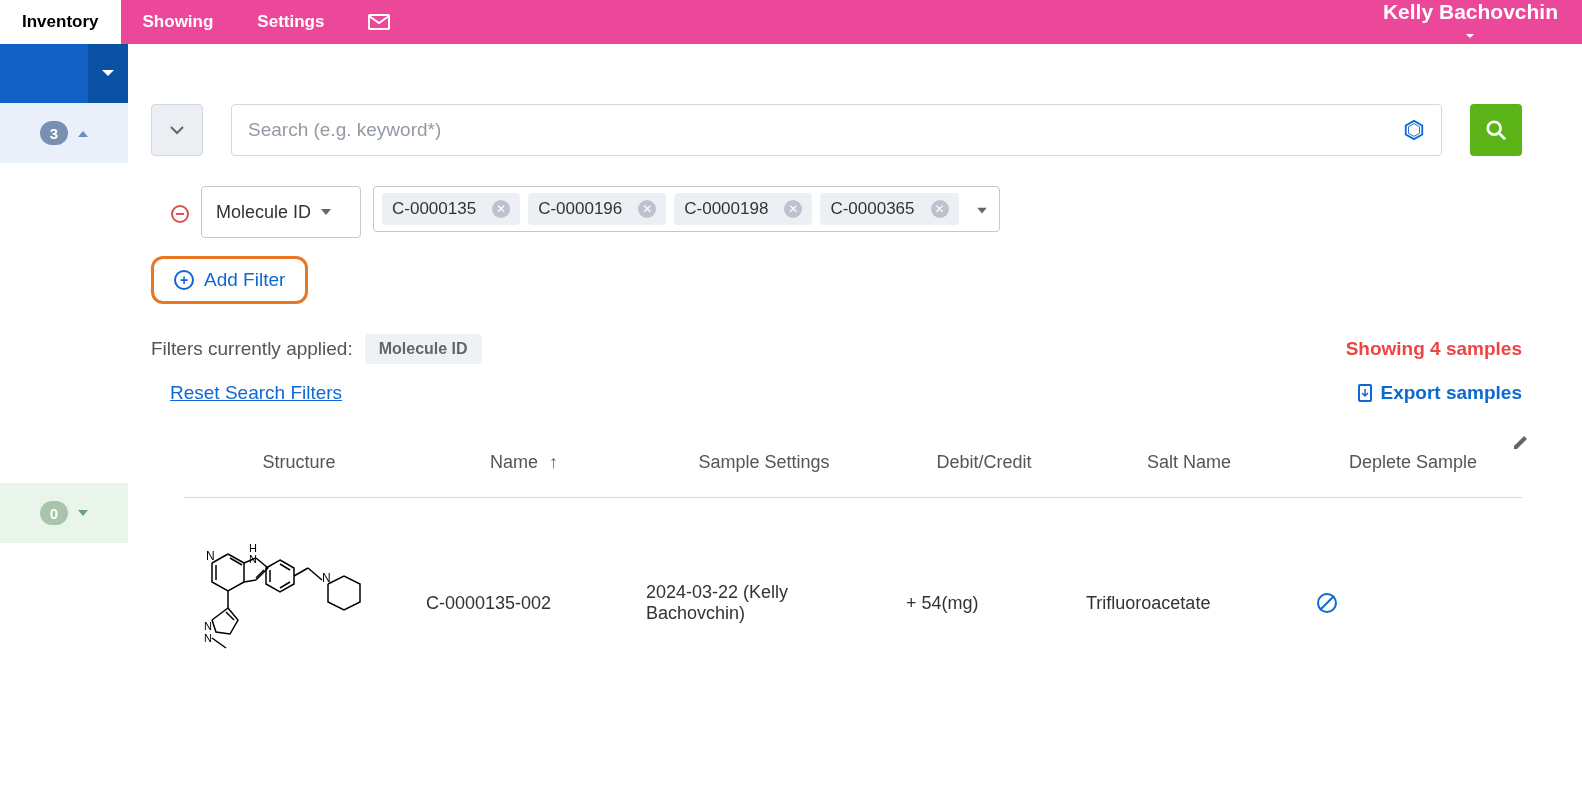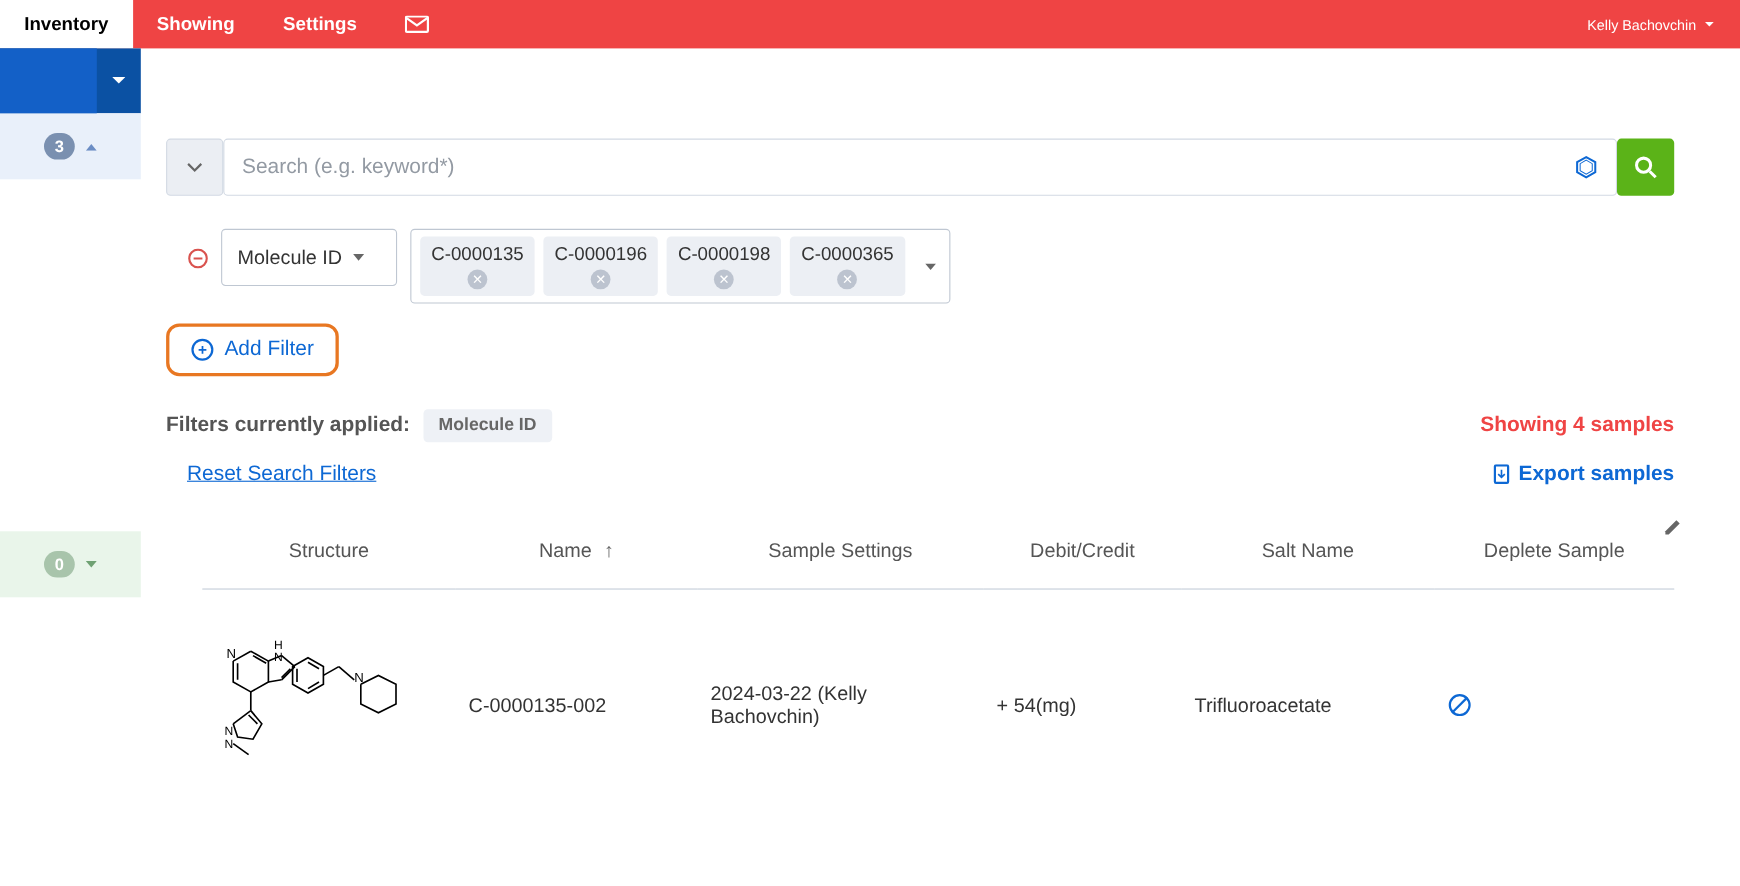--- a/index.html
+++ b/index.html
@@ -1,68 +1,68 @@
 <!DOCTYPE html>
 <html><head>
   <meta charset="utf-8">
   <style>
     * { box-sizing: border-box; margin: 0; padding: 0; }
     body { font-family: Arial, Helvetica, sans-serif; font-size: 15px; color: #333; background: #fff; width: 1582px; }
     
     
-    .top-nav { background: #ef4444; height: 44px; display: flex; align-items: stretch; color: #fff; }
+    .top-nav { background: #ec4899; height: 44px; display: flex; align-items: stretch; color: #fff; }
     .top-nav .tab { padding: 0 22px; display: flex; align-items: center; font-weight: bold; cursor: pointer; font-size: 17px; }
     .top-nav .tab.active { background: #fff; color: #000; }
     .top-nav .mail-icon { display: flex; align-items: center; padding: 0 22px; cursor: pointer; }
     .top-nav .spacer { flex: 1; }
-    .top-nav .user { display: flex; align-items: center; padding: 0 24px; font-weight: normal; cursor: pointer; font-size: 13px; gap: 8px; }
+    .top-nav .user { display: flex; align-items: center; padding: 0 24px; font-weight: bold; cursor: pointer; font-size: 21px; gap: 8px; flex-direction: column; }
     
     
     .left-sidebar { position: absolute; left: 0; top: 44px; width: 128px; }
     .left-sidebar .blue-block { height: 59px; background: #0b51a3; display: flex; }
     .left-sidebar .blue-block .main-part { flex: 1; background: #1360c7; }
     .left-sidebar .blue-block .arrow-part { width: 40px; display: flex; align-items: center; justify-content: center; color: #fff; }
     .left-sidebar .count-row { height: 60px; display: flex; align-items: center; justify-content: center; gap: 10px; background: #e9f0fa; }
     .left-sidebar .count-row.green-row { background: #e9f5ea; }
     .left-sidebar .badge { background: #7a90b0; color: #fff; border-radius: 12px; min-width: 28px; height: 24px; display: inline-flex; align-items: center; justify-content: center; font-weight: bold; font-size: 15px; padding: 0 8px; }
     .left-sidebar .badge.green { background: #a8c4ab; }
     .left-sidebar .caret-blue { color: #6b8dc4; font-size: 12px; }
     .left-sidebar .caret-green { color: #6fa173; font-size: 12px; }
     
     
     .main { margin-left: 151px; padding: 60px 60px 40px 0; }
     
     
-    .search-row { display: flex; align-items: stretch; gap: 0; margin-bottom: 30px; margin-top: 22px; }
+    .search-row { display: flex; align-items: stretch; gap: 28px; margin-bottom: 30px; }
     .search-collapse { width: 52px; height: 52px; border: 1px solid #d2d9e3; border-radius: 4px; display: flex; align-items: center; justify-content: center; background: #ebeef3; cursor: pointer; }
     .search-input-wrap { flex: 1; border: 1px solid #d2d9e3; border-radius: 4px; height: 52px; display: flex; align-items: center; padding: 0 16px; gap: 12px; }
     .search-input { flex: 1; border: none; outline: none; font-size: 19px; color: #333; }
     .search-input::placeholder { color: #939aa3; }
     .hex-icon { width: 22px; height: 22px; }
     .search-btn { width: 52px; height: 52px; background: #5bb318; color: #fff; border: none; border-radius: 4px; display: flex; align-items: center; justify-content: center; cursor: pointer; }
     
     
     .filter-row { display: flex; align-items: flex-start; gap: 12px; margin-bottom: 18px; margin-left: 20px; }
     .remove-filter { color: #d9534f; margin-top: 18px; cursor: pointer; }
     .select-box { border: 1px solid #bfc7d2; border-radius: 4px; height: 52px; padding: 0 14px; display: flex; align-items: center; gap: 10px; cursor: pointer; font-size: 18px; background: #fff; }
     .select-box.field { min-width: 160px; }
     .select-box.op { min-width: 165px; justify-content: space-between; }
     .chip-container { border: 1px solid #bfc7d2; border-radius: 4px; padding: 6px 40px 6px 8px; display: flex; flex-wrap: wrap; gap: 8px; min-width: 400px; position: relative; }
     .chip-container .chip-caret { position: absolute; right: 12px; top: 50%; transform: translateY(-50%); color: #666; }
-    .chip { background: #eceff4; border-radius: 4px; padding: 6px 10px; display: inline-flex; align-items: center; gap: 4px; font-size: 17px; color: #333; flex-direction: column; }
+    .chip { background: #eceff4; border-radius: 4px; padding: 6px 10px; display: inline-flex; align-items: center; gap: 16px; font-size: 17px; color: #333; }
     .chip .chip-x { background: #bcc3cf; color: #fff; border-radius: 50%; width: 18px; height: 18px; display: inline-flex; align-items: center; justify-content: center; font-size: 12px; cursor: pointer; }
     
     
     .add-filter { display: inline-flex; align-items: center; gap: 10px; border: 3px solid #e87722; border-radius: 12px; padding: 10px 20px; color: #0d68d4; font-size: 19px; cursor: pointer; margin-bottom: 30px; }
     .add-filter .plus-circle { width: 20px; height: 20px; border: 2px solid #0d68d4; border-radius: 50%; display: inline-flex; align-items: center; justify-content: center; font-weight: bold; font-size: 14px; }
     
     
     .applied-row { display: flex; align-items: center; justify-content: space-between; margin-bottom: 18px; }
     .applied-left { display: flex; align-items: center; gap: 12px; font-size: 19px; }
-    .applied-left .label { font-weight: bold; color: #555; }
+    .applied-left .label { font-weight: normal; color: #555; }
     .applied-chip { background: #eef1f6; padding: 6px 14px; border-radius: 4px; font-weight: bold; color: #666; font-size: 16px; }
     .showing { font-weight: bold; font-size: 19px; color: #ef4444; }
     
     
     .reset-row { display: flex; justify-content: space-between; align-items: center; margin-bottom: 36px; margin-left: 19px; }
     .reset-link { color: #0d68d4; text-decoration: underline; font-size: 19px; cursor: pointer; }
     .export-link { color: #0d68d4; font-size: 19px; font-weight: bold; cursor: pointer; display: inline-flex; align-items: center; gap: 8px; }
     
     
     .table-wrap { position: relative; margin-left: 33px; }

